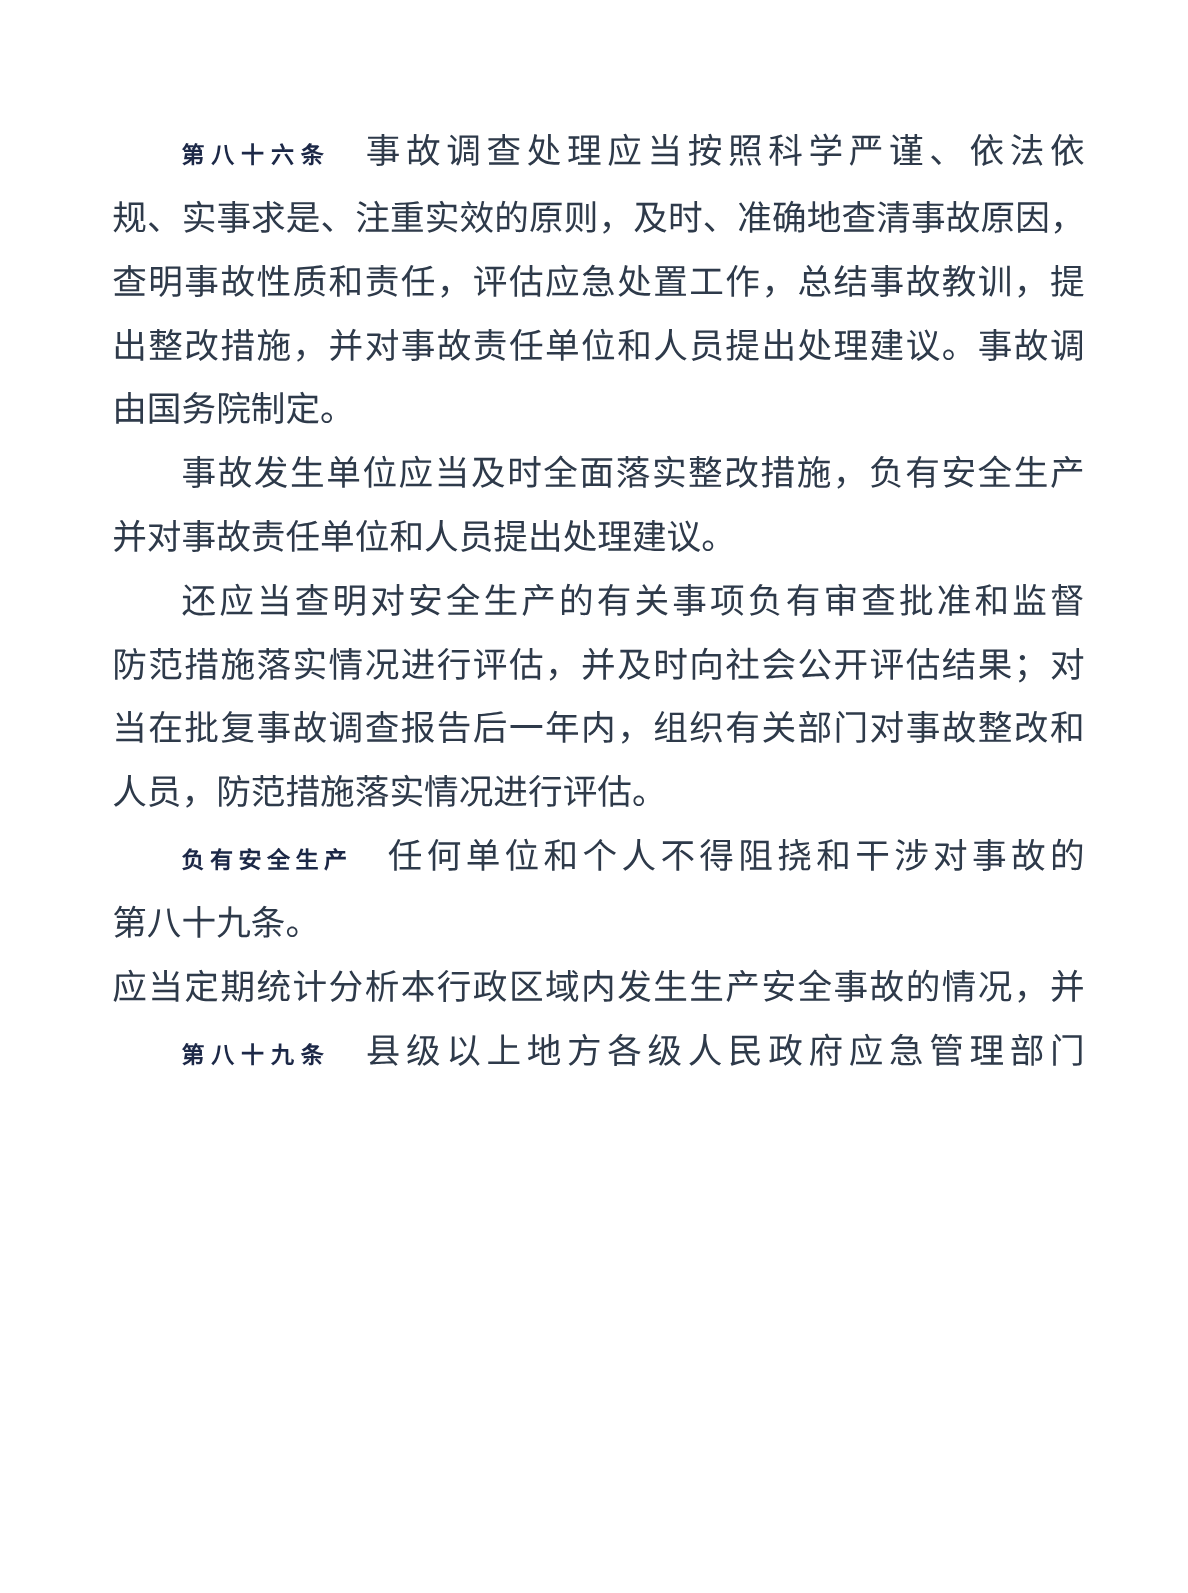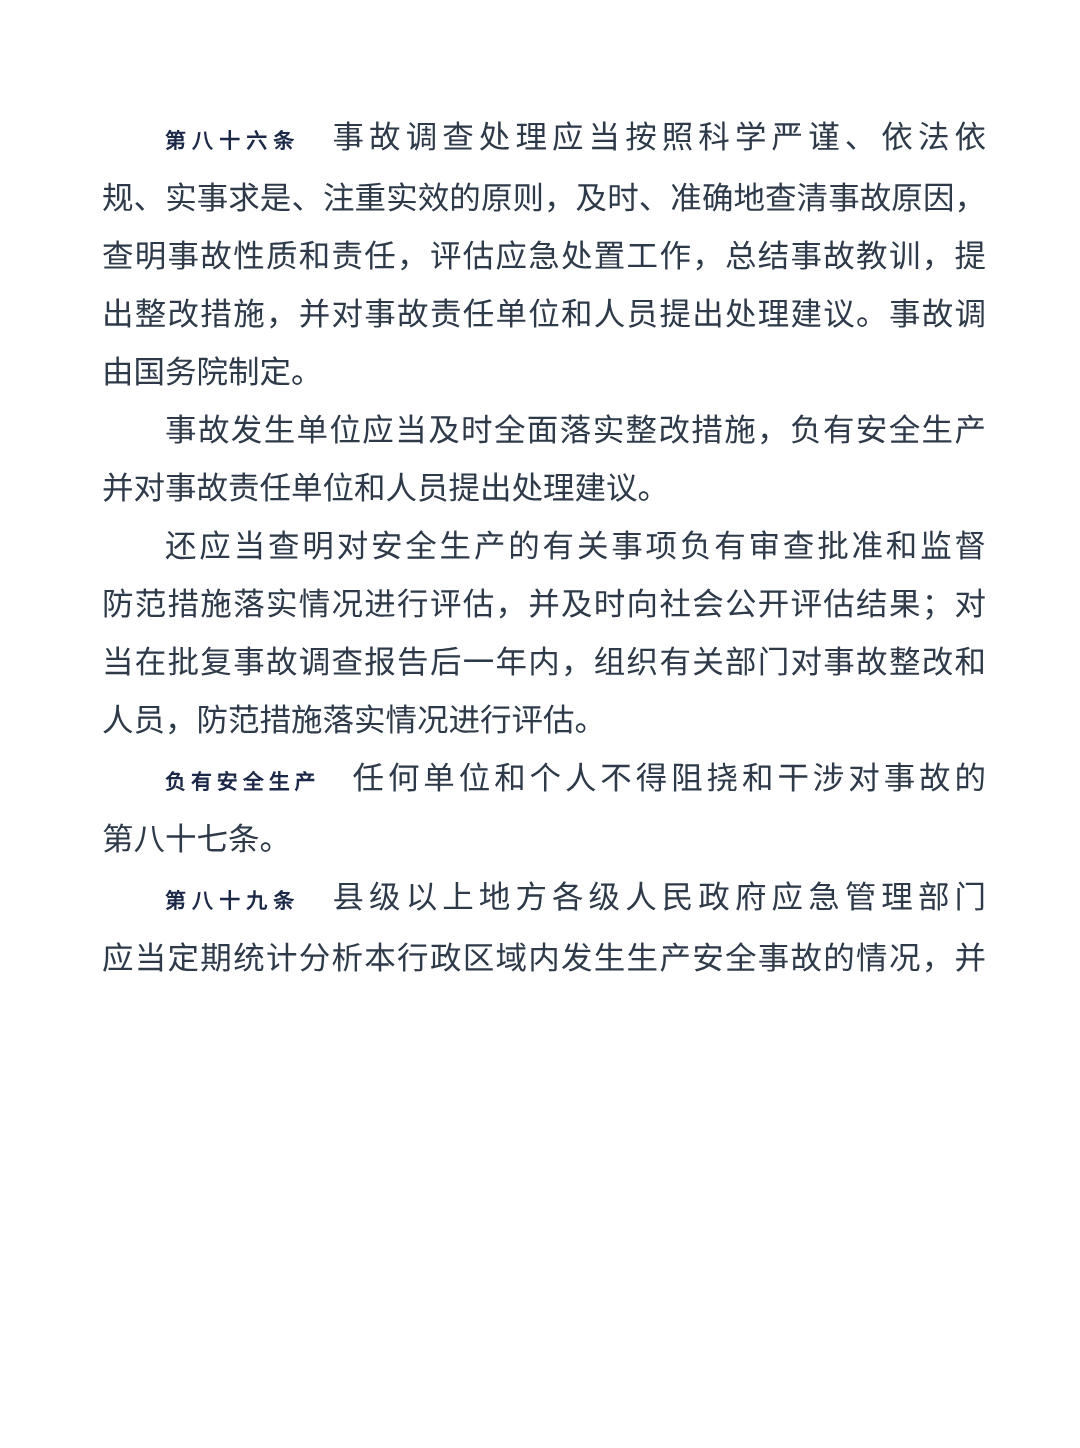--- a/index.html
+++ b/index.html
@@ -57,20 +57,20 @@
         <div class="line">并对事故责任单位和人员提出处理建议。</div>
       </div>
       <div class="paragraph">
         <div class="line jl indent">还应当查明对安全生产的有关事项负有审查批准和监督</div>
         <div class="line jl">防范措施落实情况进行评估，并及时向社会公开评估结果；对</div>
         <div class="line jl">当在批复事故调查报告后一年内，组织有关部门对事故整改和</div>
         <div class="line">人员，防范措施落实情况进行评估。</div>
       </div>
       <div class="paragraph">
         <div class="line jl indent"><span class="lead">负有安全生产</span>任何单位和个人不得阻挠和干涉对事故的</div>
-        <div class="line">第八十七条。</div>
+        <div class="line">第八十九条。</div>
       </div>
       <div class="paragraph">
+        <div class="line jl">应当定期统计分析本行政区域内发生生产安全事故的情况，并</div>
         <div class="line jl indent"><span class="lead">第八十九条</span>县级以上地方各级人民政府应急管理部门</div>
-        <div class="line jl">应当定期统计分析本行政区域内发生生产安全事故的情况，并</div>
       </div>
     </main>
 </div>
 
 </body></html>

